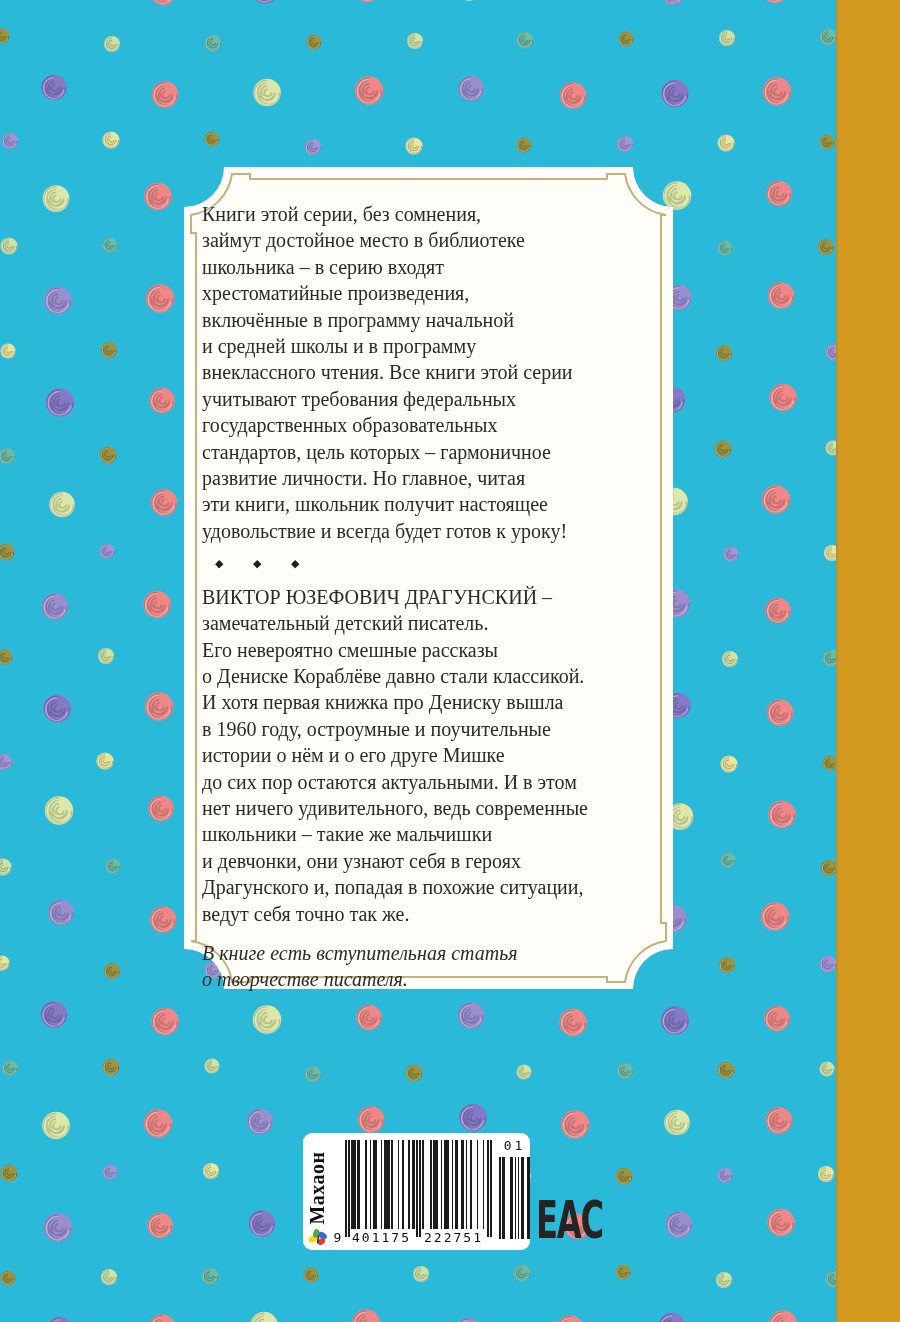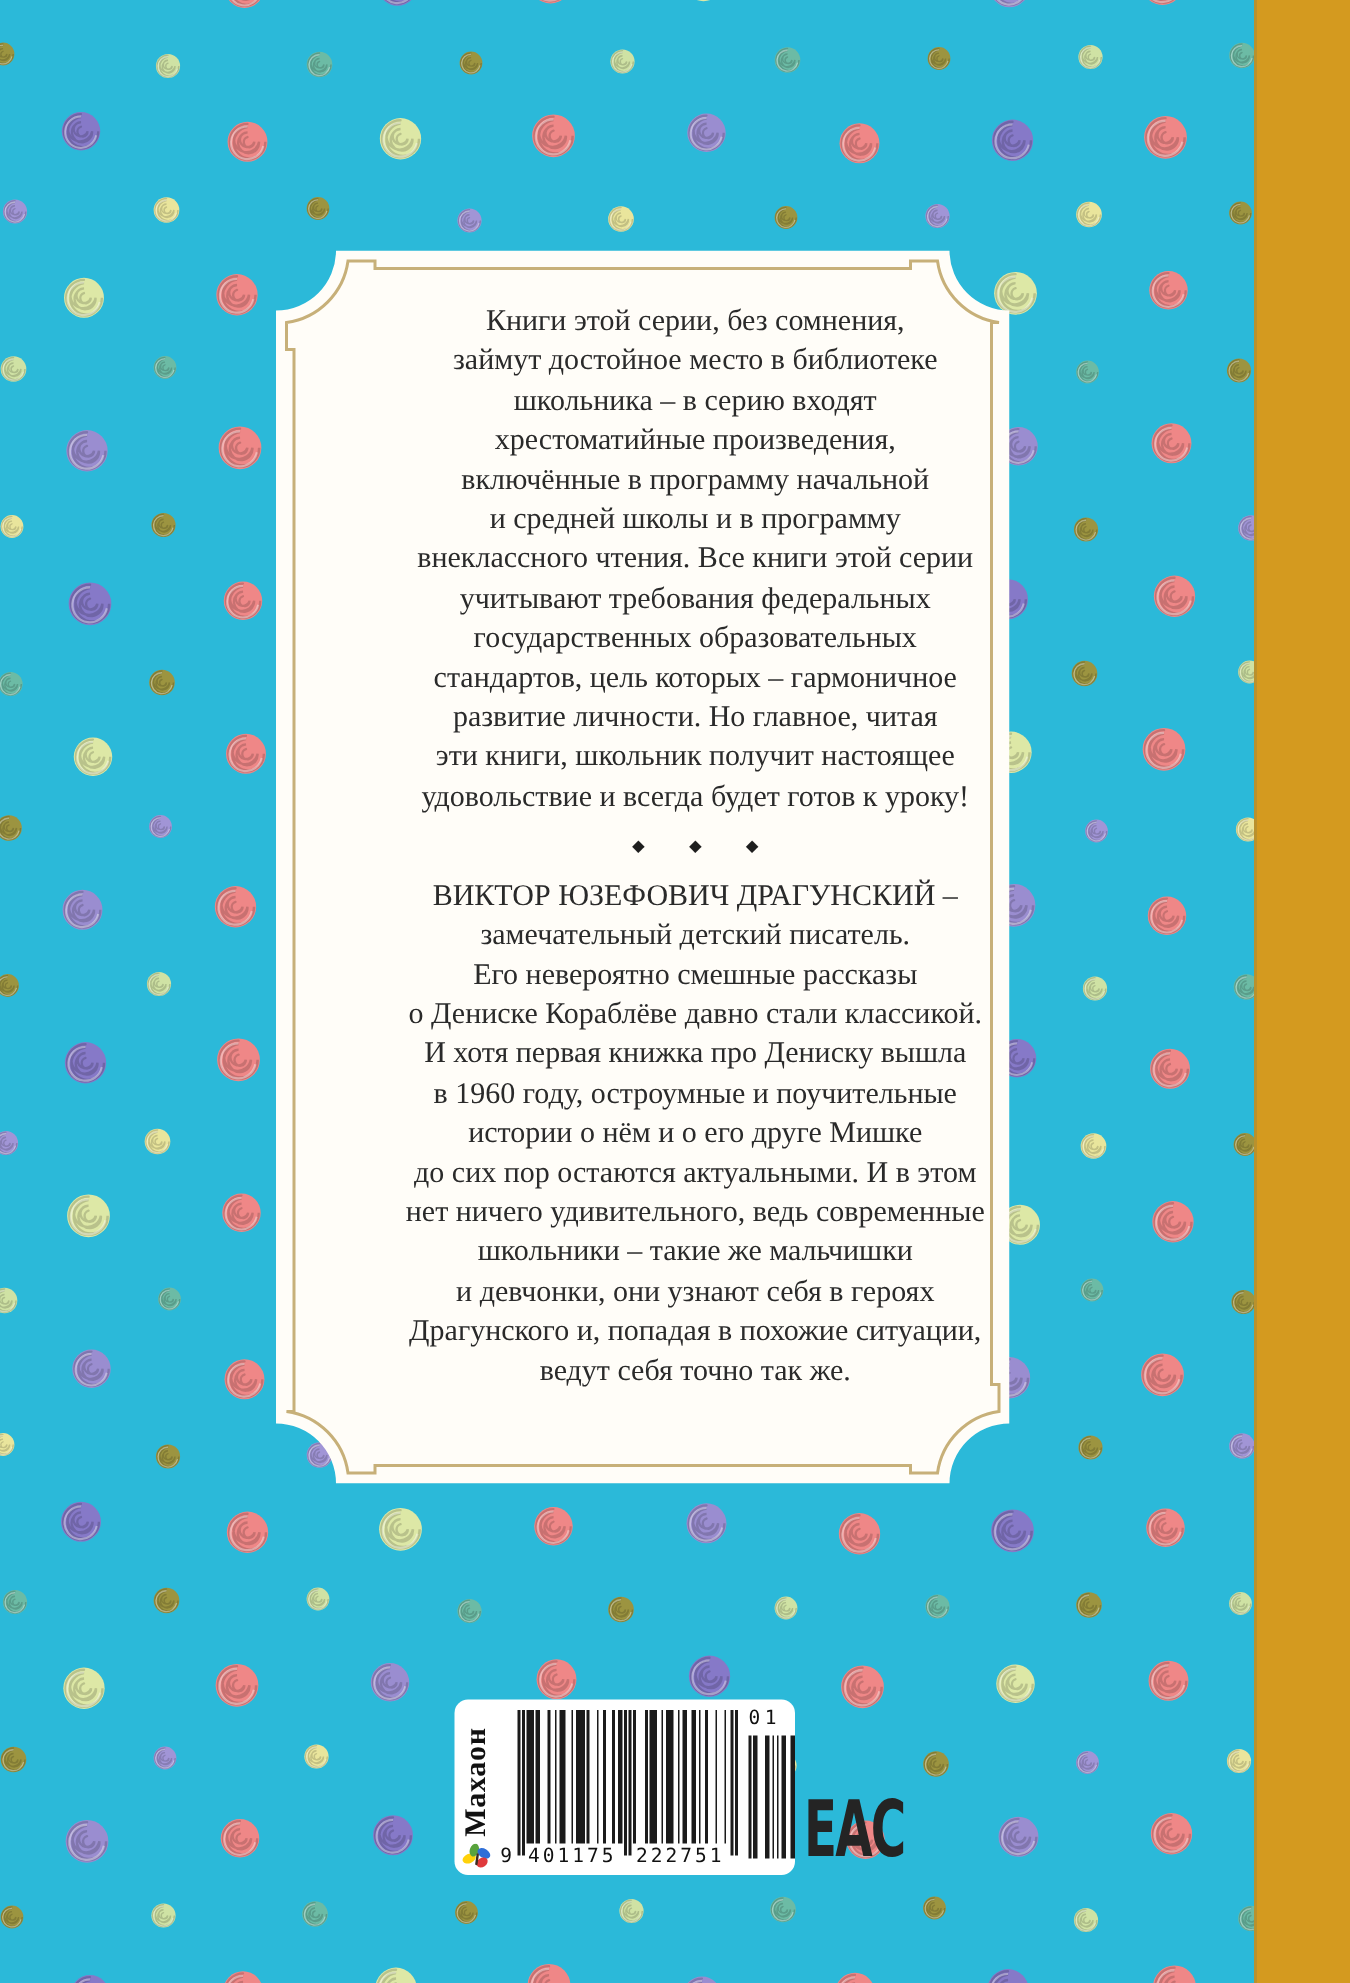--- a/index.html
+++ b/index.html
@@ -3,40 +3,40 @@
 <meta charset="utf-8">
 <style>
   html,body{margin:0;padding:0;background:#888;}
   .page{position:relative;width:900px;height:1322px;overflow:hidden;background:#2bb9d9;
         font-family:"Liberation Serif","DejaVu Serif",serif;}
   .dots{position:absolute;left:0;top:0;width:900px;height:1322px;}
   .stripe{position:absolute;top:0;right:0;width:62px;height:1322px;background:#d49a1f;
           border-left:2px solid #b9912d;}
   .panel-svg{position:absolute;left:184px;top:167px;width:489px;height:822px;}
   .panel-text{position:absolute;left:184px;top:167px;width:559px;height:822px;box-sizing:border-box;
-              padding:34px 18px 0;text-align:center;color:#2a2a2a;font-size:20px;line-height:26.4px;}
+              padding:34px 18px 0;text-align:left;color:#2a2a2a;font-size:20px;line-height:26.4px;}
   .panel-text p{margin:0;white-space:pre-line;}
   .sep{font-size:11px;letter-spacing:13px;padding-left:13px;margin:7px 0 6px;color:#1e1e1e;
        font-family:"DejaVu Sans",sans-serif;}
   .note{font-style:italic;margin-top:13px !important;}
   .bc-box{position:absolute;left:303px;top:1133px;width:227px;height:117px;background:#ffffff;
           border-radius:9px;}
   .pub{position:absolute;left:-34px;top:44px;width:96px;height:22px;line-height:22px;
        transform:rotate(-90deg);text-align:center;font-weight:bold;font-size:20px;color:#111;
        font-family:"Liberation Serif",serif;letter-spacing:0.5px;}
   .butterfly{position:absolute;left:5px;top:96px;}
   .bc-main{position:absolute;left:42px;top:7px;width:147px;height:106px;}
   .bc-main .bar,.bc-addon .bar{position:absolute;top:0;background:#1b1b1b;}
   .digit{position:absolute;top:90px;height:16px;font-family:"DejaVu Sans Mono",monospace;
          font-size:13px;color:#111;background:#fff;text-align:center;letter-spacing:2px;}
   .d9{left:-13px;width:11px;letter-spacing:0;}
   .dl{left:5px;width:63px;}
   .dr{left:77px;width:63px;}
   .bc-addon{position:absolute;left:196px;top:7px;width:31px;height:106px;}
-  .addon-label{position:absolute;top:-2px;left:0;width:31px;text-align:left;
+  .addon-label{position:absolute;top:-2px;left:0;width:31px;text-align:center;
                font-family:"DejaVu Sans Mono",monospace;font-size:13px;letter-spacing:3px;color:#111;}
   .addon-bars{position:absolute;left:0;top:17px;width:31px;height:82px;}
   .eac{position:absolute;left:536px;top:1194px;width:76px;height:52px;color:#242424;
        font-family:"DejaVu Sans","Liberation Sans",sans-serif;font-weight:bold;font-size:52px;
        line-height:52px;transform:scale(0.62,1);transform-origin:left center;letter-spacing:-2px;}
 </style>
 </head>
 <body>
 
 <div class="page">
@@ -322,20 +322,22 @@
 о Дениске Кораблёве давно стали классикой.
 И хотя первая книжка про Дениску вышла
 в 1960 году, остроумные и поучительные
 истории о нём и о его друге Мишке
 до сих пор остаются актуальными. И в этом
 нет ничего удивительного, ведь современные
 школьники – такие же мальчишки
 и девчонки, они узнают себя в героях
 Драгунского и, попадая в похожие ситуации,
 ведут себя точно так же.</p>
+    <p class="note">В книге есть вступительная статья
+о творчестве писателя.</p>
   </div>
 
   <div class="stripe"></div>
 
   <div class="bc-box">
     <div class="pub">Махаон</div>
     <svg class="butterfly" width="20" height="18" viewBox="0 0 20 18" xmlns="http://www.w3.org/2000/svg">
       <ellipse cx="4.8" cy="10" rx="4.6" ry="3.1" fill="#ffd20a" transform="rotate(-24 4.8 10)"></ellipse>
       <ellipse cx="8.2" cy="4.4" rx="3" ry="4.4" fill="#58a33c" transform="rotate(18 8.2 4.4)"></ellipse>
       <ellipse cx="14.6" cy="6.6" rx="4.6" ry="3" fill="#2f6fd8" transform="rotate(32 14.6 6.6)"></ellipse>

